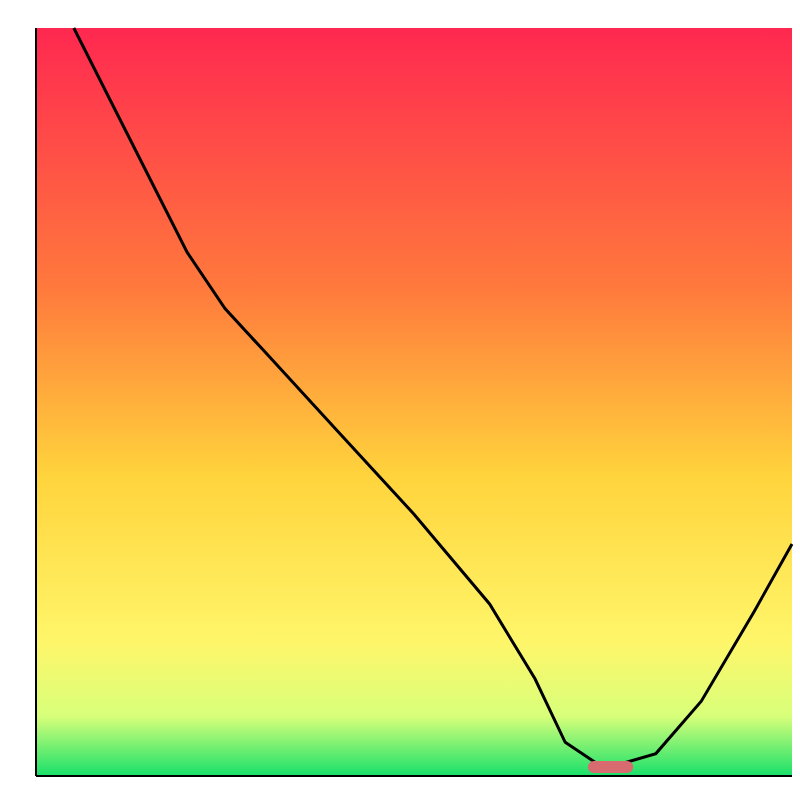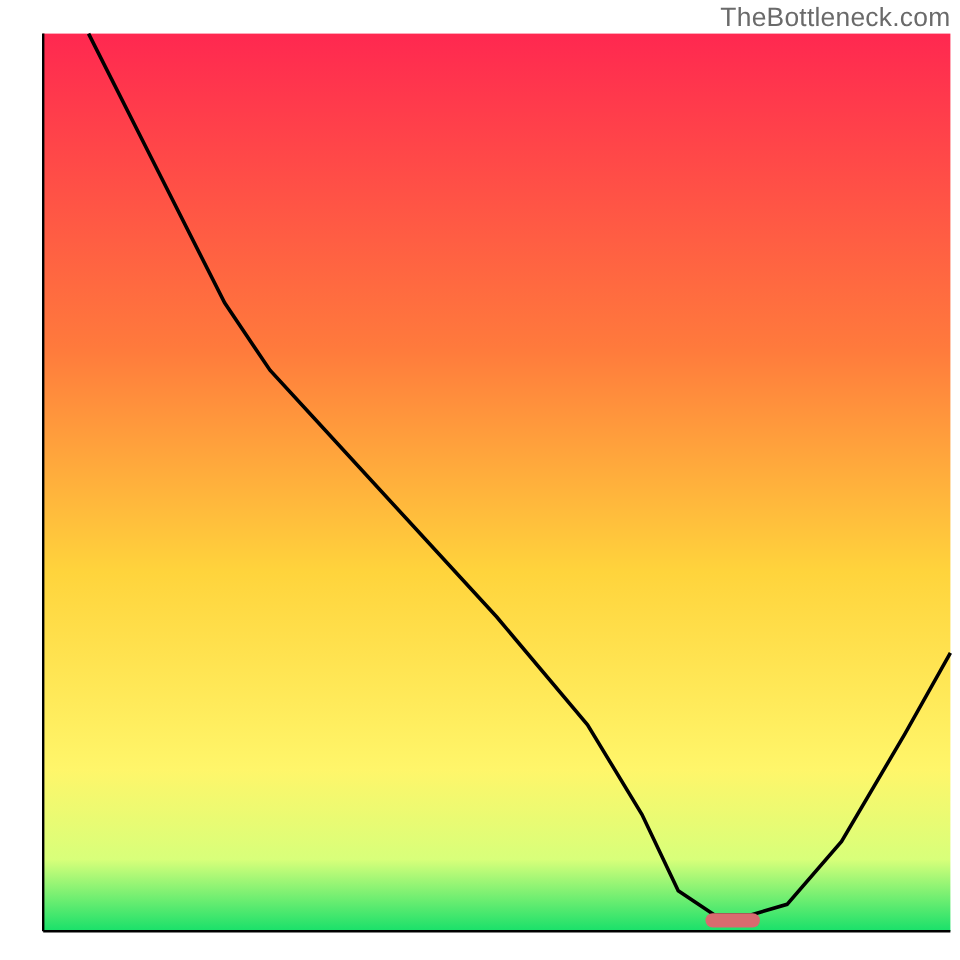--- a/index.html
+++ b/index.html
@@ -45,21 +45,20 @@
   .optimum-pill {
     fill: #d86b6f;
     stroke: none;
   }
 </style>
 </head>
 <body>
 
 <div class="chart-wrap">
 
-  <div class="attribution">TheBottleneck.com</div>
 
   <svg class="plot" viewBox="0 0 800 800">
     <defs>
       <linearGradient id="bg-grad" x1="0" y1="0" x2="0" y2="1">
           <stop offset="0%" stop-color="#ff2850"></stop>
           <stop offset="35%" stop-color="#ff7a3c"></stop>
           <stop offset="60%" stop-color="#ffd43c"></stop>
           <stop offset="82%" stop-color="#fff66a"></stop>
           <stop offset="92%" stop-color="#d8ff7a"></stop>
           <stop offset="100%" stop-color="#18e06a"></stop>

